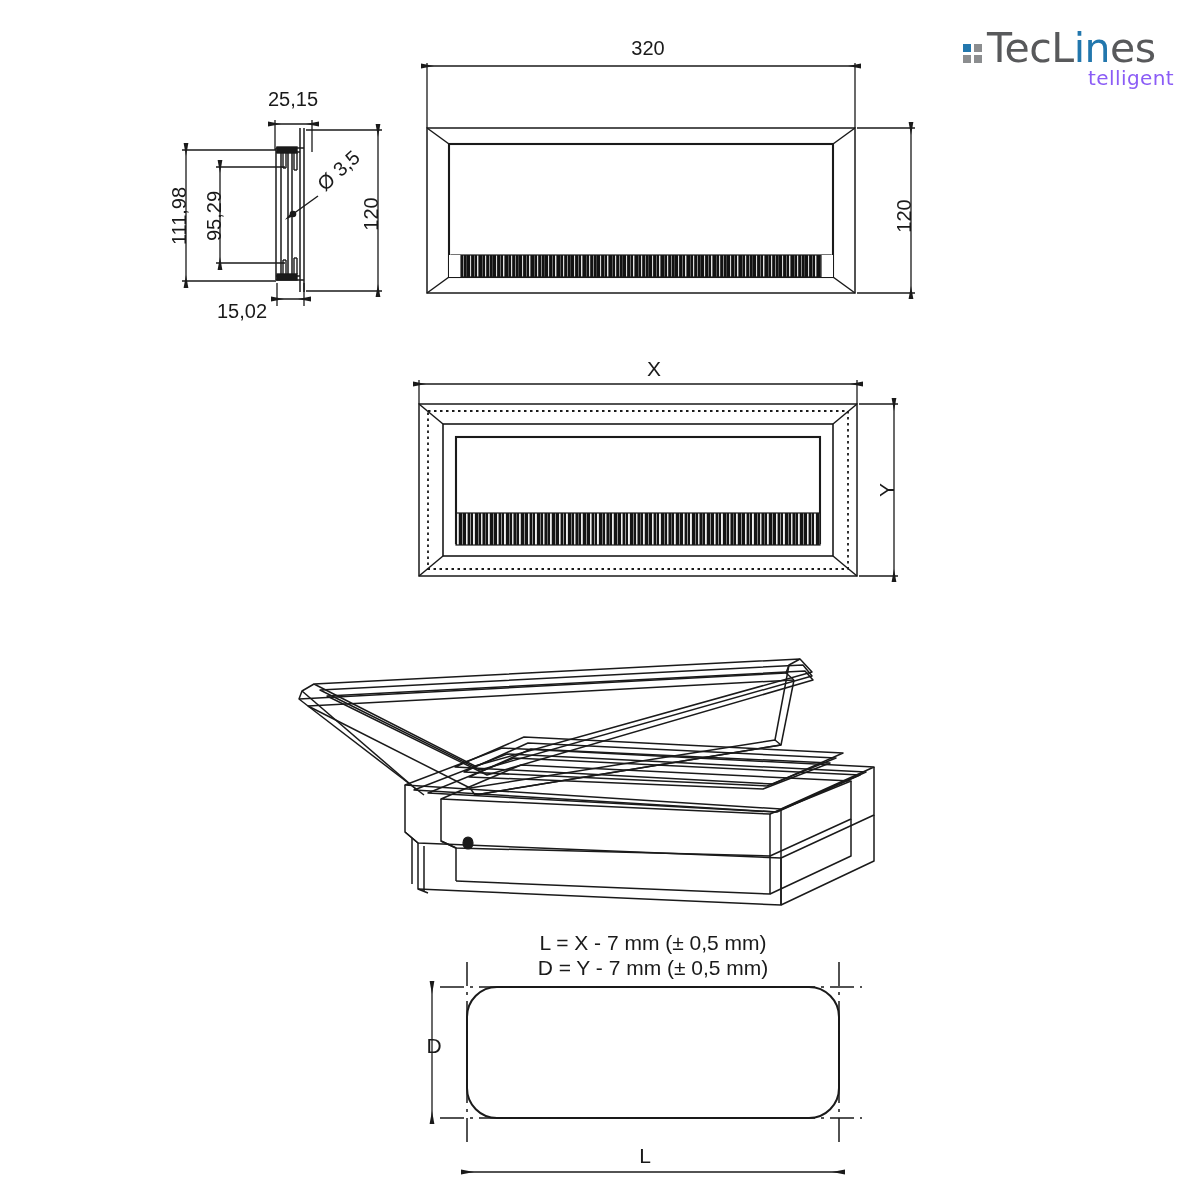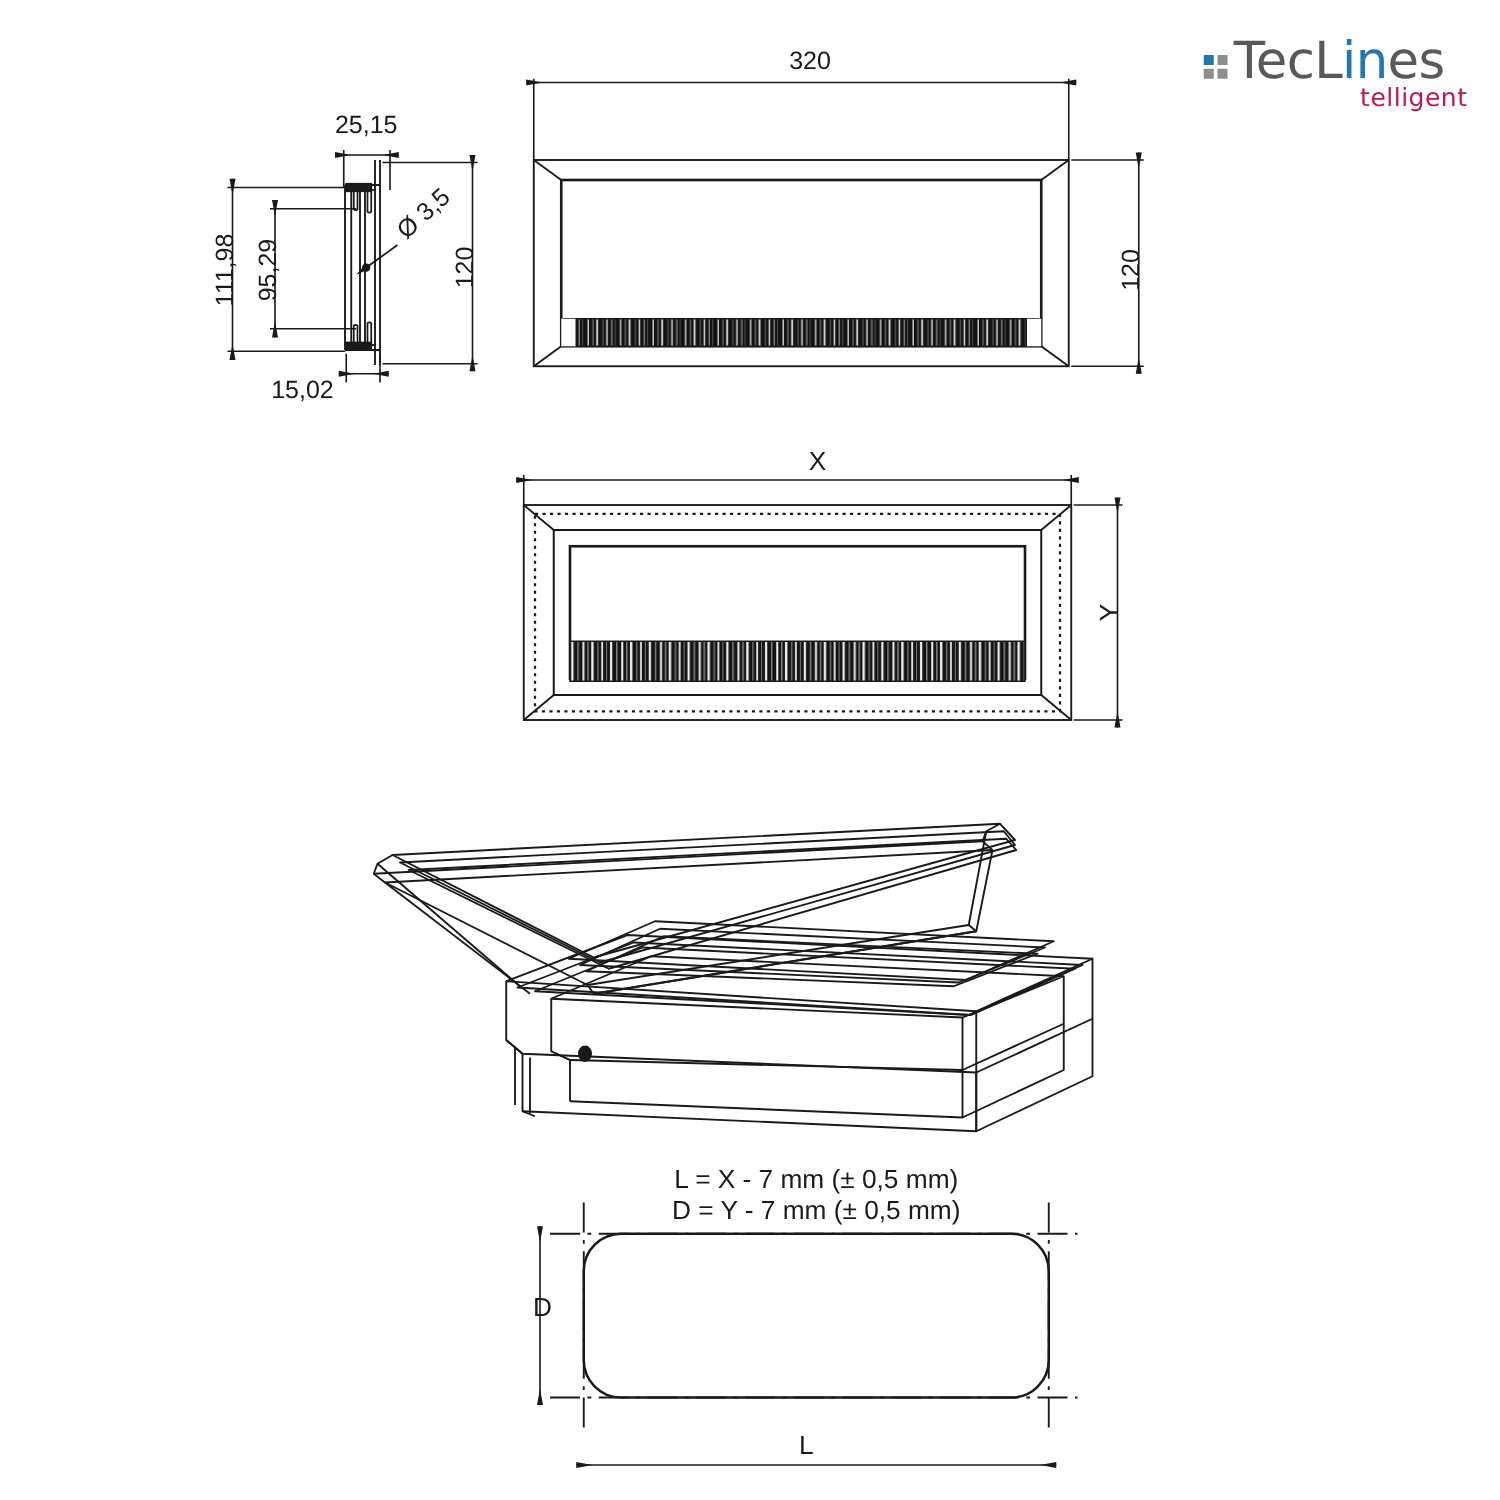--- a/index.html
+++ b/index.html
@@ -58,21 +58,21 @@
     letter-spacing: -0.5px;
     font-weight: 400;
     color: #58595b;
     white-space: nowrap;
   }
   .logo-word .hl { color: #2277ad; }
   .logo-sub {
     font-family: "DejaVu Sans", sans-serif;
     font-size: 20px;
     line-height: 22px;
-    color: #be185d;
+    color: #8b5cf6;
     letter-spacing: 0.4px;
     align-self: flex-end;
     margin-right: 4px;
     margin-top: -3px;
   }
   text {
     font-family: "Liberation Sans", sans-serif;
     fill: #1a1a1a;
   }
   .dim-text { font-size: 20px; }

